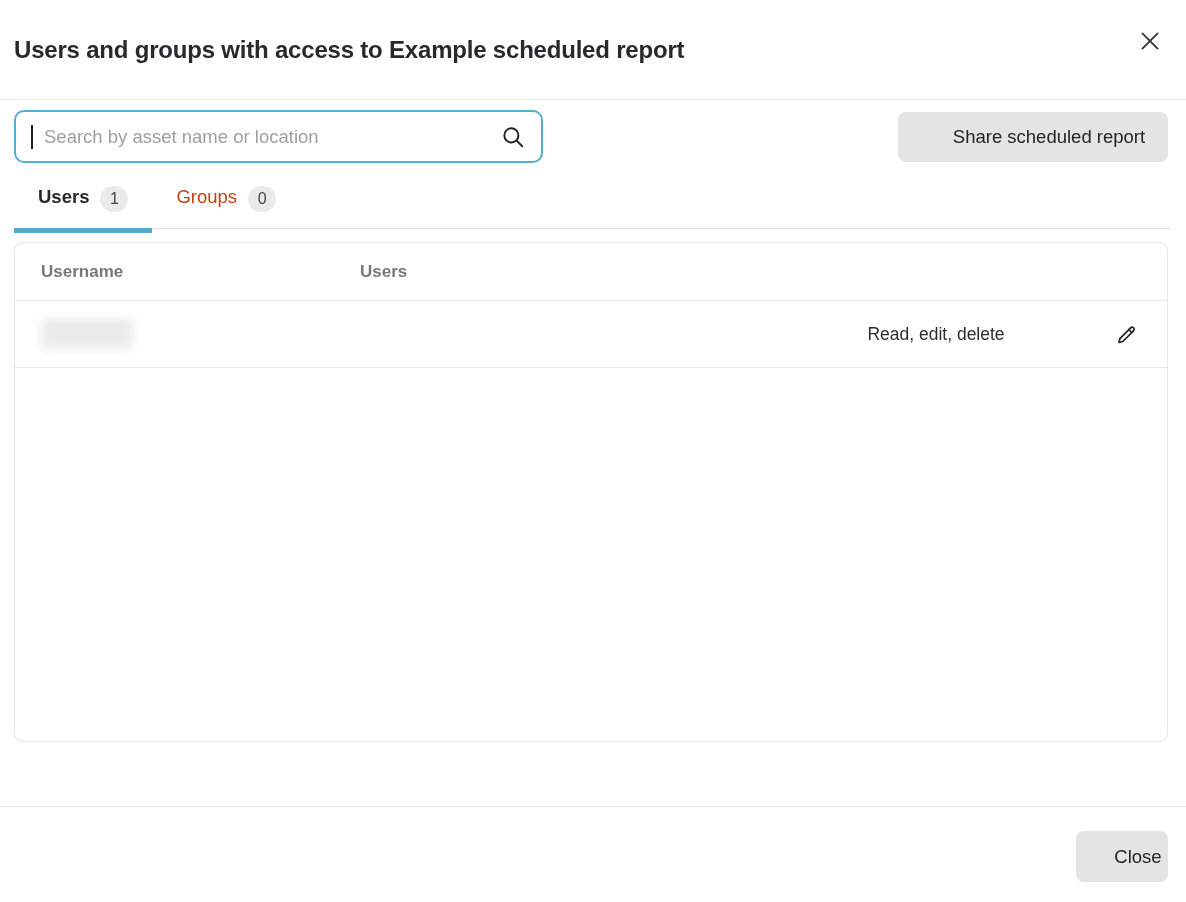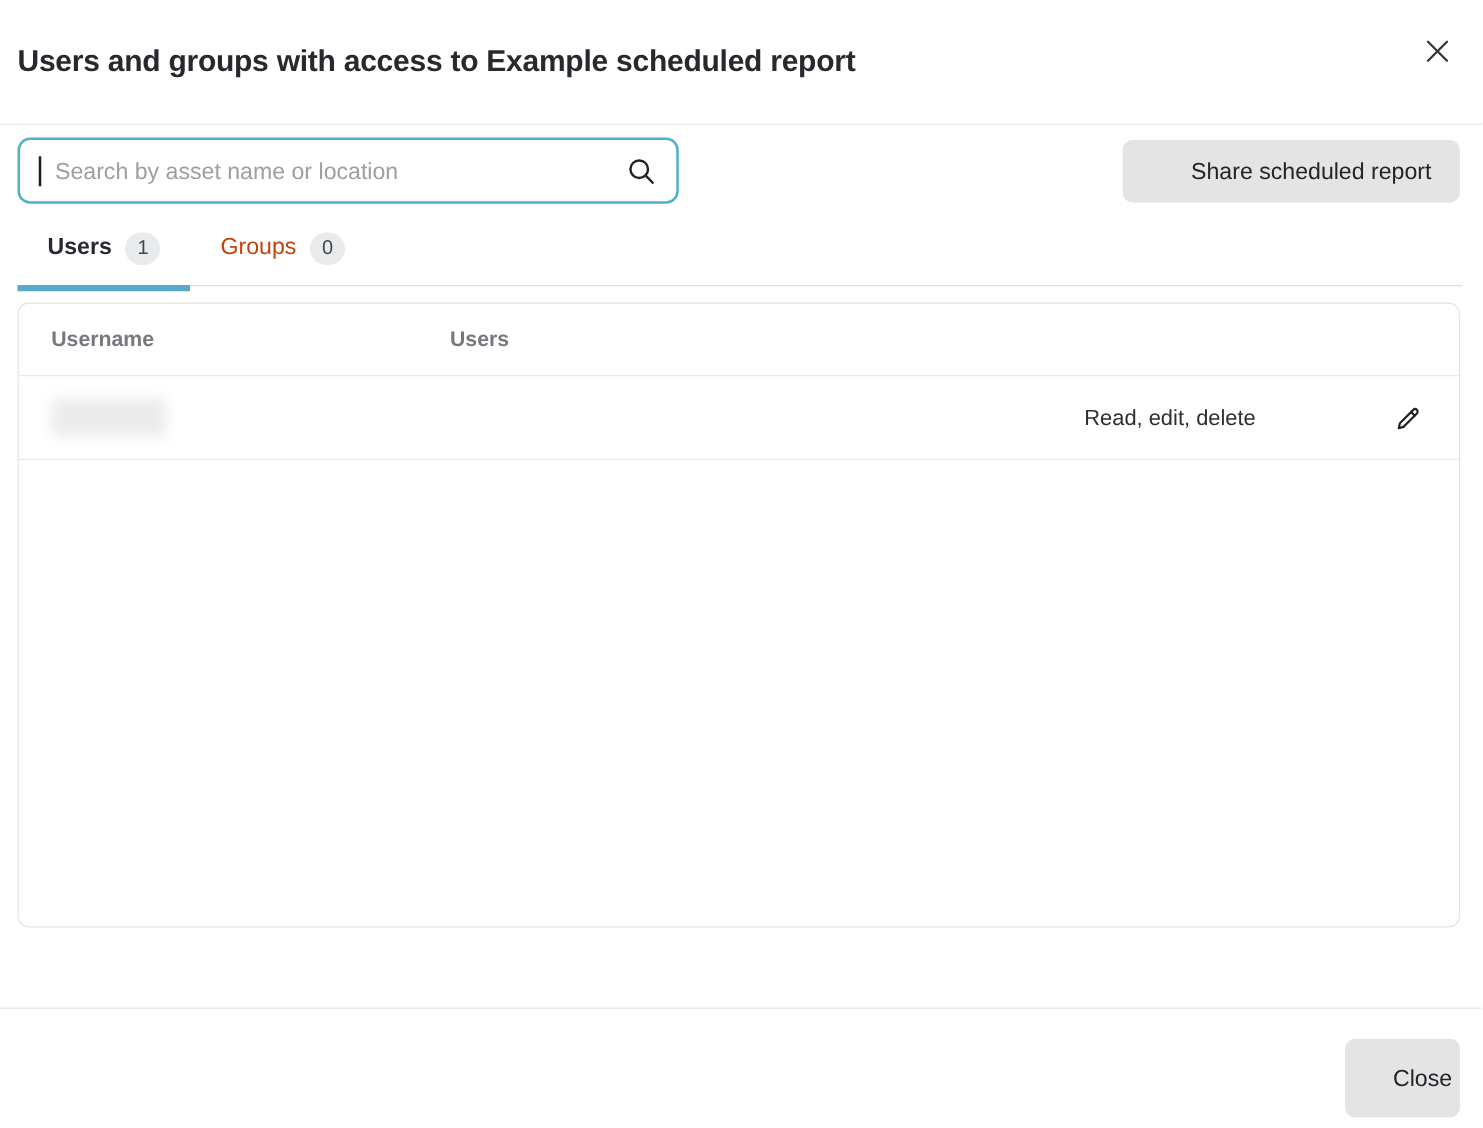--- a/index.html
+++ b/index.html
@@ -201,21 +201,21 @@
     top: 806px;
     left: 0; right: 0;
     height: 1px;
     background: #e4e5e7;
   }
   .close-btn {
     position: absolute;
     top: 831px;
     right: 18px;
     width: 92px;
-    height: 63px;
+    height: 51px;
   }
 </style>
 </head>
 <body>
 
 <div class="modal">
 
   <div class="modal-header">
     <div class="modal-title">Users and groups with access to Example scheduled report</div>
     <div class="close-x">

